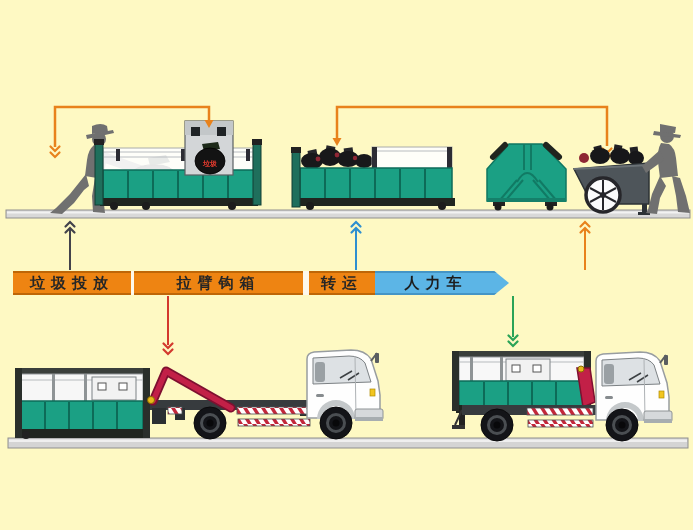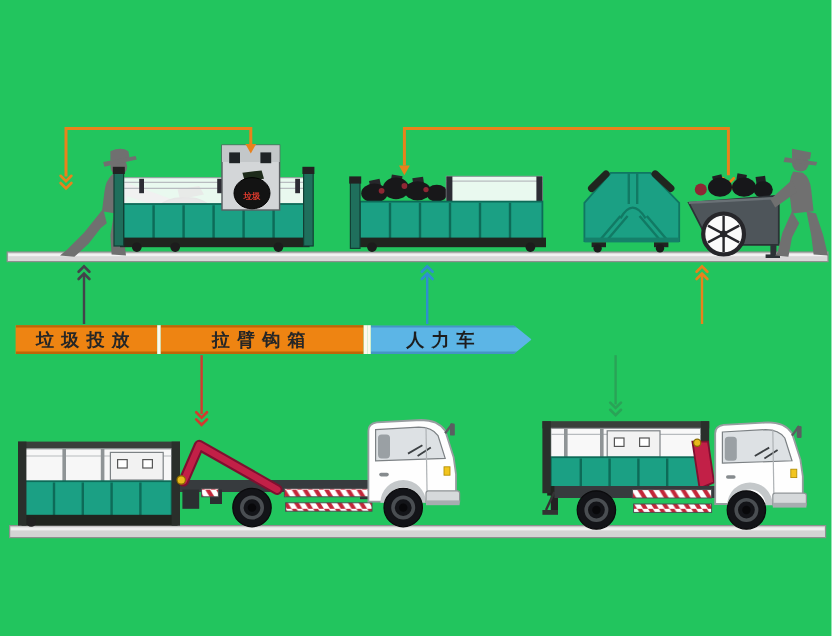--- a/index.html
+++ b/index.html
@@ -1,18 +1,18 @@
 <!DOCTYPE html>
 <html><head>
 <meta charset="utf-8">
 <style>
   html,body{margin:0;padding:0;background:#ffffff;}
   .stage{
     position:relative;width:693px;height:530px;overflow:hidden;
-    background:#22c55e;font-family:"DejaVu Sans",sans-serif;
+    background:#fef9c3;font-family:"DejaVu Sans",sans-serif;
   }
   .scene-svg{position:absolute;left:0;top:0;}
   
   .banner{
     position:absolute;left:13px;top:271px;height:24px;display:flex;z-index:5;
   }
   .seg{
     height:24px;display:flex;align-items:center;justify-content:center;
     font-size:15px;font-weight:bold;color:#262626;letter-spacing:6px;
     white-space:nowrap;overflow:hidden;text-align:center;
@@ -290,18 +290,21 @@
 <div class="banner">
   <div class="seg orange w1">
     <span>垃圾投放</span>
   </div>
   <div class="divider"></div>
   <div class="seg orange w2">
     <span>拉臂钩箱</span>
   </div>
   <div class="divider"></div>
   <div class="divider"></div>
+  <div class="seg orange w4">
+    <span>转运</span>
+  </div>
   <div class="seg blue w5">
     <span>人力车</span>
   </div>
 </div>
 
 </div>
 
 </body></html>

